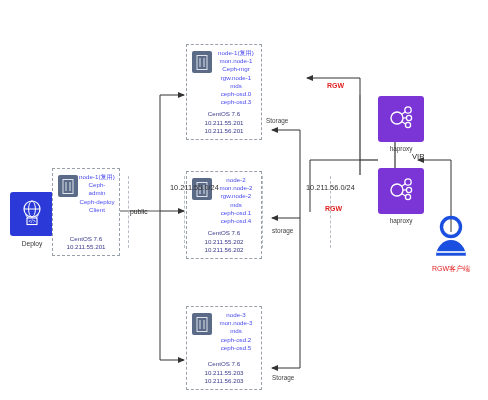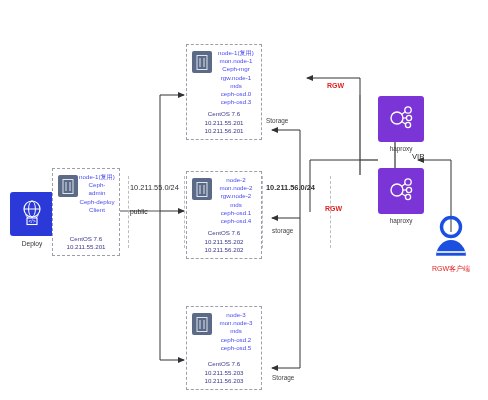--- a/index.html
+++ b/index.html
@@ -112,20 +112,21 @@
     position: absolute;
     font-size: 6.4px;
     color: #444;
     white-space: nowrap;
   }
   .lbl-net {
     position: absolute;
     font-size: 7.4px;
     color: #2f2f2f;
     white-space: nowrap;
+    margin-left: 40px;
   }
   .lbl-red {
     position: absolute;
     font-size: 7px;
     color: #e02222;
     font-weight: bold;
     white-space: nowrap;
   }
   .lbl-dark {
     position: absolute;
@@ -315,21 +316,21 @@
         <div class="line">10.211.55.203</div>
         <div class="line">10.211.56.203</div>
       </div>
     </div>
   </div>
   <div class="lbl" style="left:272px; top:374px;">Storage</div>
 
   <div class="lbl-net" style="left:130px; top:183px;">10.211.55.0/24</div>
   <div class="lbl-dark" style="left:130px; top:208px;">public</div>
 
-  <div class="lbl-net" style="left:266px; top:183px;font-weight:bold;">10.211.56.0/24</div>
+  <div class="lbl-net" style="left:266px; top:183px;">10.211.56.0/24</div>
 
   <div class="lbl-red" style="left:327px; top:82px;">RGW</div>
   <div class="lbl-red" style="left:325px; top:205px;">RGW</div>
   <div class="lbl-dark" style="left:412px; top:152px; font-size:7.6px;text-align:right;">VIP</div>
 
   <div class="haproxy-icon" style="left:378px; top:96px;">
     <span>
       <svg width="30" height="30" viewBox="0 0 30 30">
         <circle cx="11" cy="16" r="6" fill="none" stroke="#fff" stroke-width="1.4"></circle>
         <circle cx="22" cy="8" r="3.2" fill="none" stroke="#fff" stroke-width="1.3"></circle>

